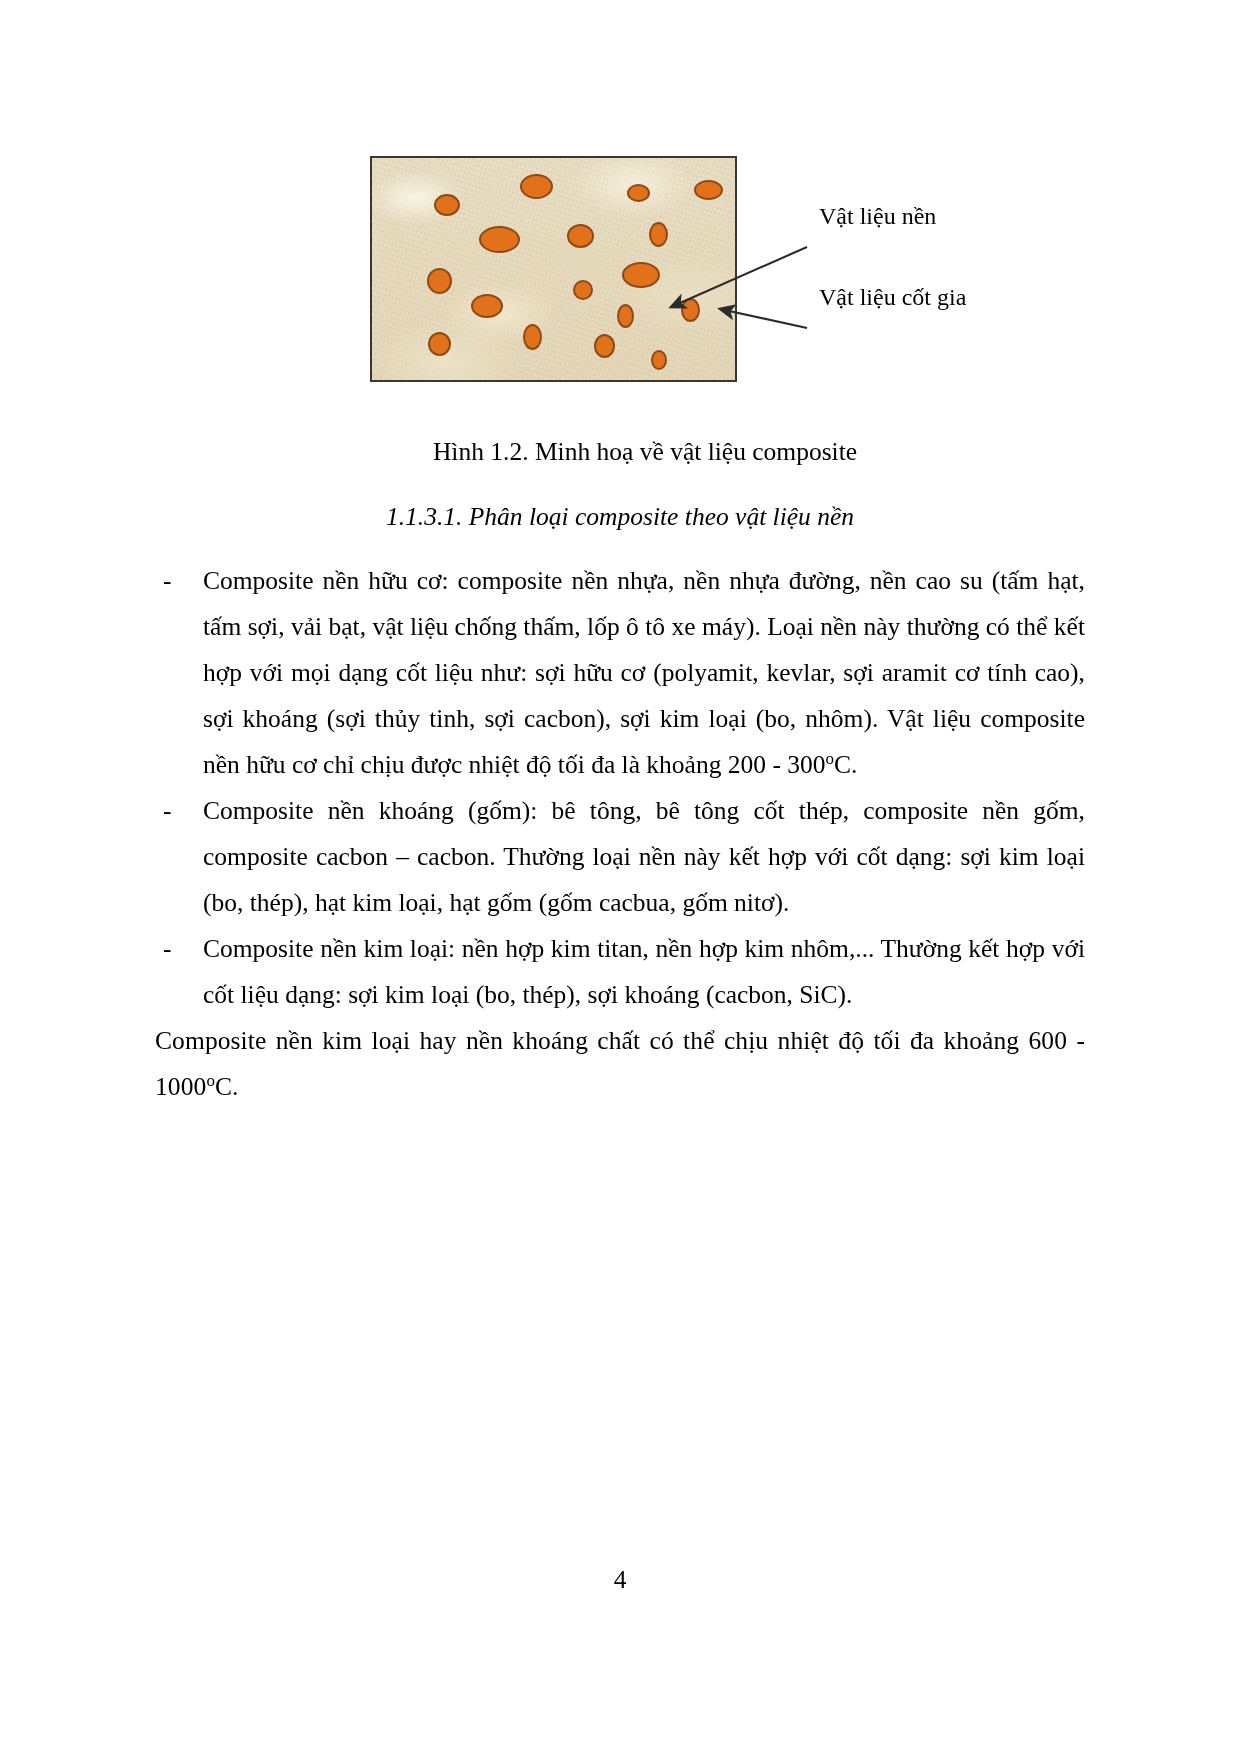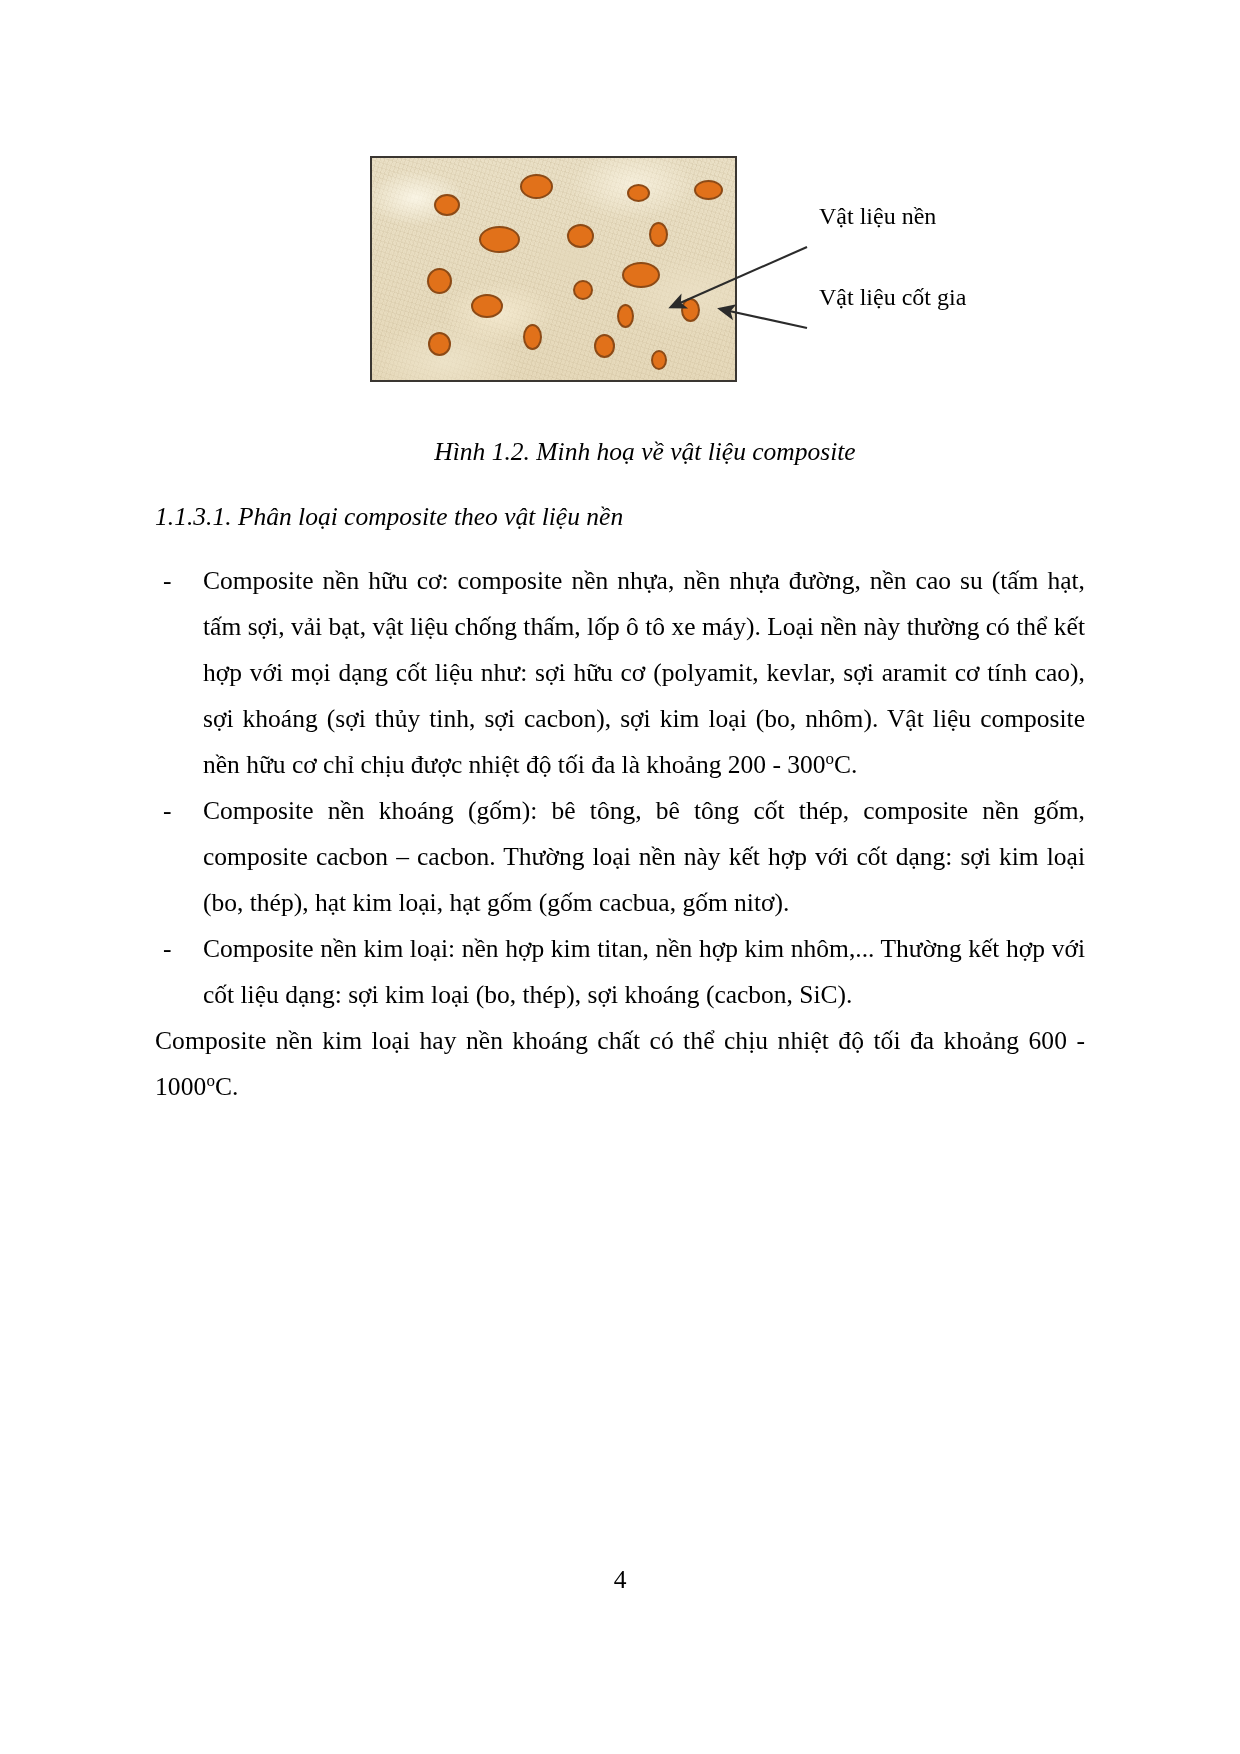--- a/index.html
+++ b/index.html
@@ -102,38 +102,38 @@
     overflow: visible;
     pointer-events: none;
   }
 
   .figure-caption {
     margin-top: 18px;
     text-align: center;
     font-size: 25.5px;
     line-height: 40px;
     padding-left: 50px;
-    font-style: italic;
   }
 
   
   h3.heading-bold-italic {
     font-size: 25.5px;
     font-weight: bold;
     font-style: italic;
     line-height: 46px;
     margin: 26px 0 0 0;
   }
 
   h4.heading-italic {
     font-size: 25.5px;
     font-weight: normal;
     font-style: italic;
     line-height: 46px;
     margin: 22px 0 0 0;
+    text-align: center;
   }
 
   .para-spaced {
     margin-top: 22px;
   }
 
   
   ul.dash-list {
     list-style: none;
     margin: 18px 0 0 0;

